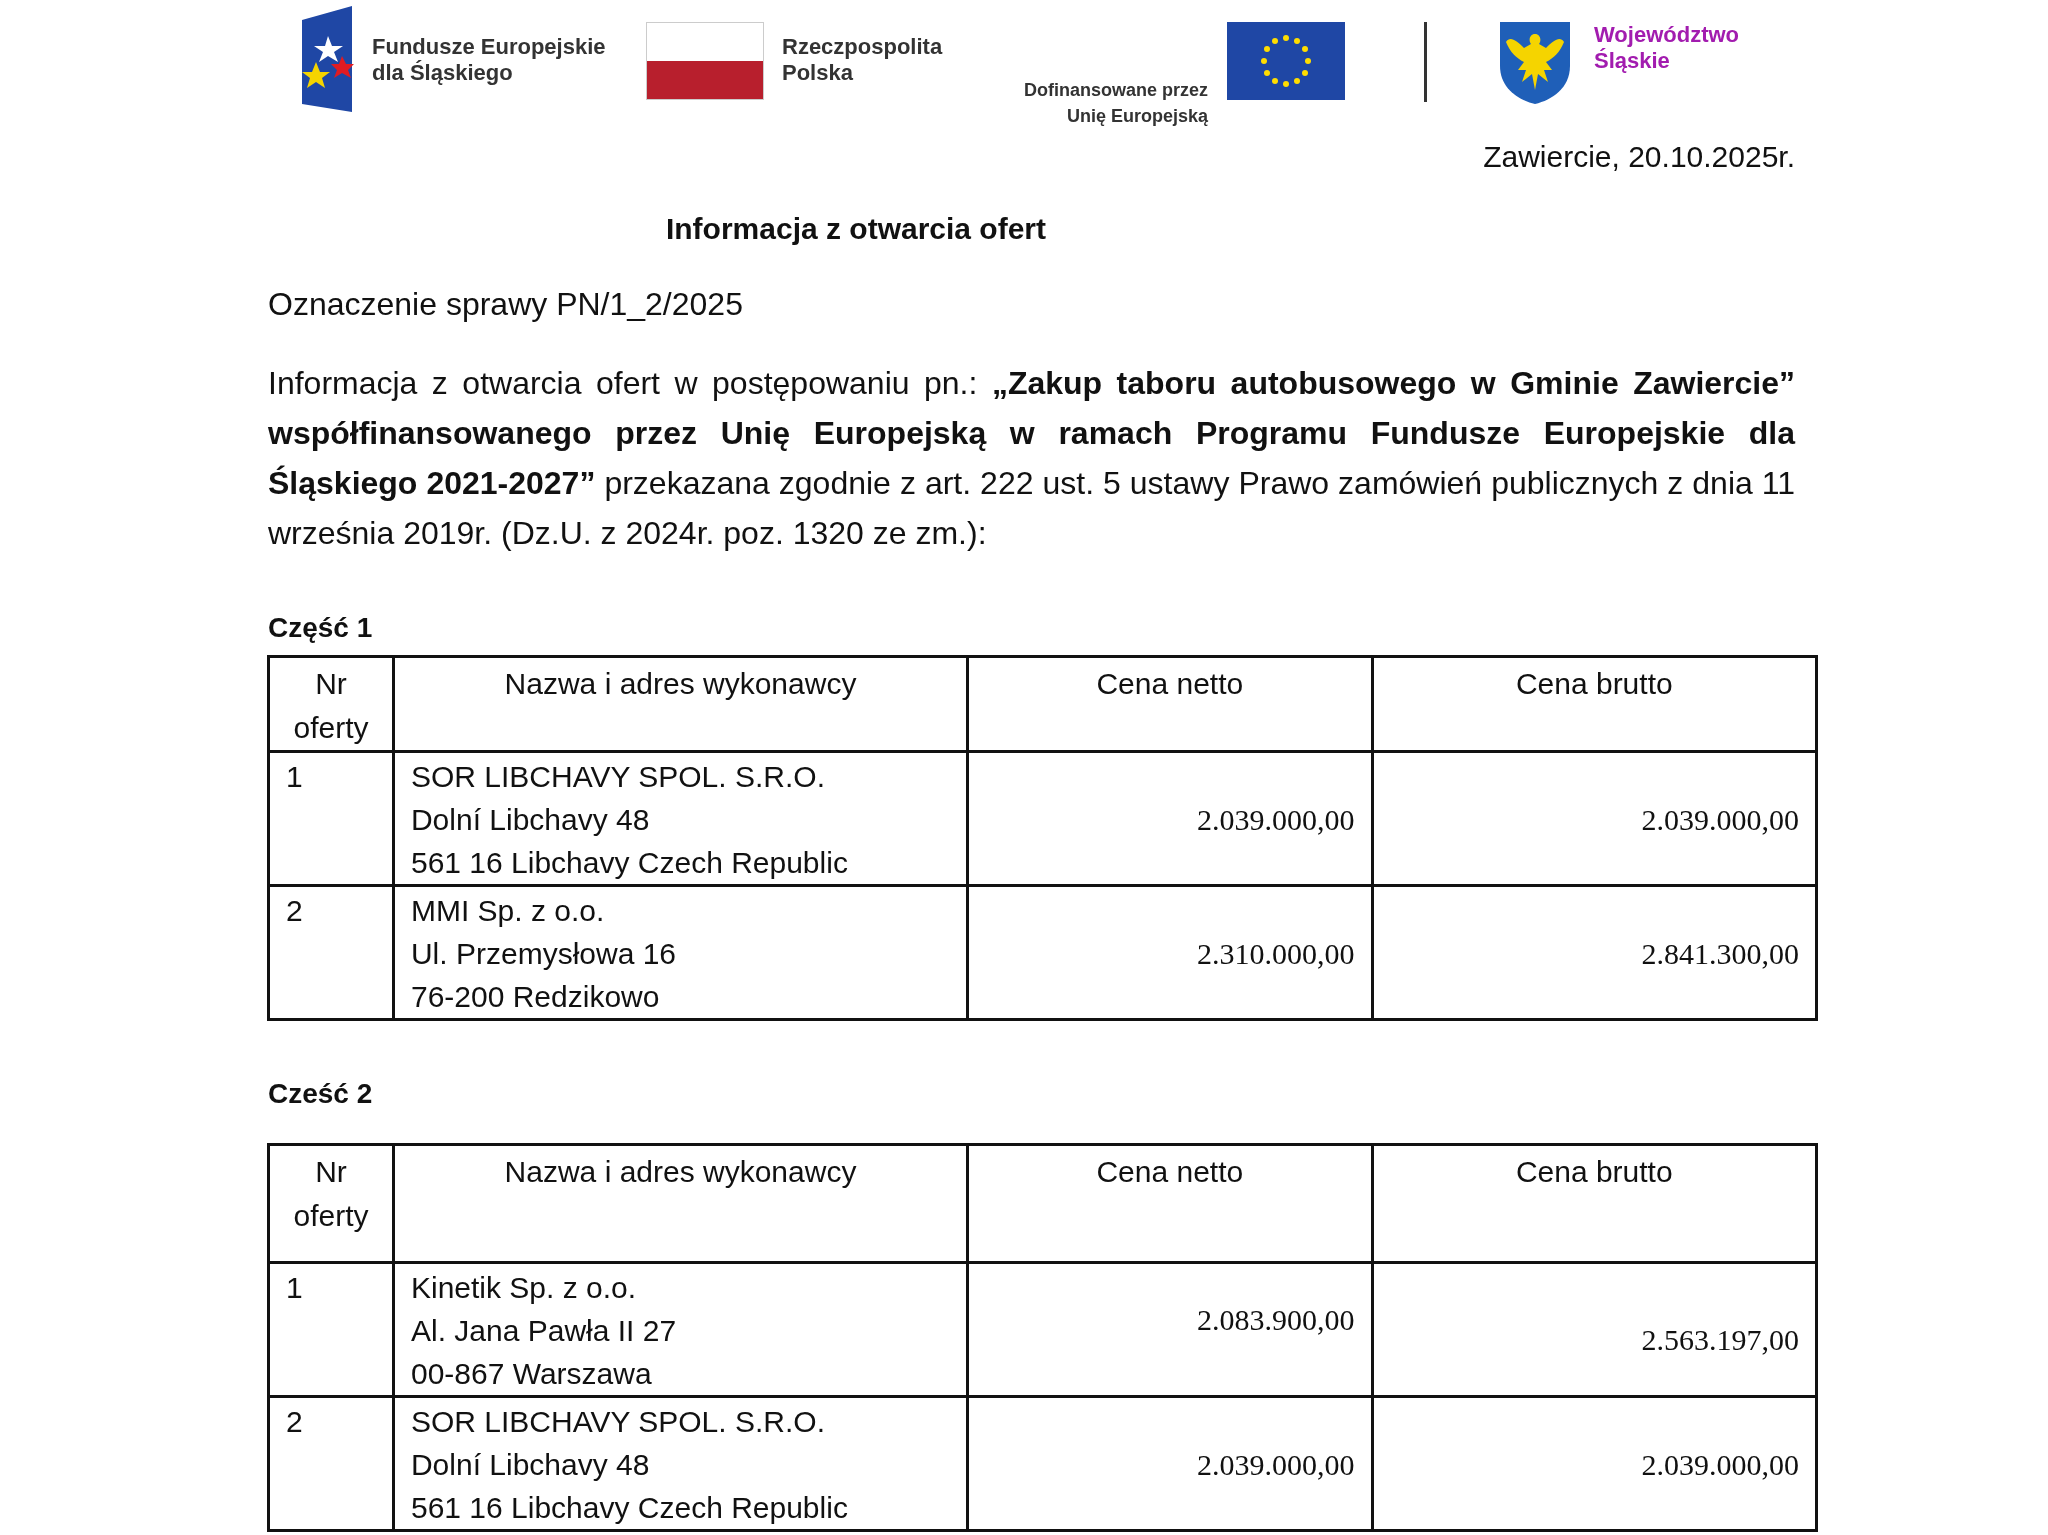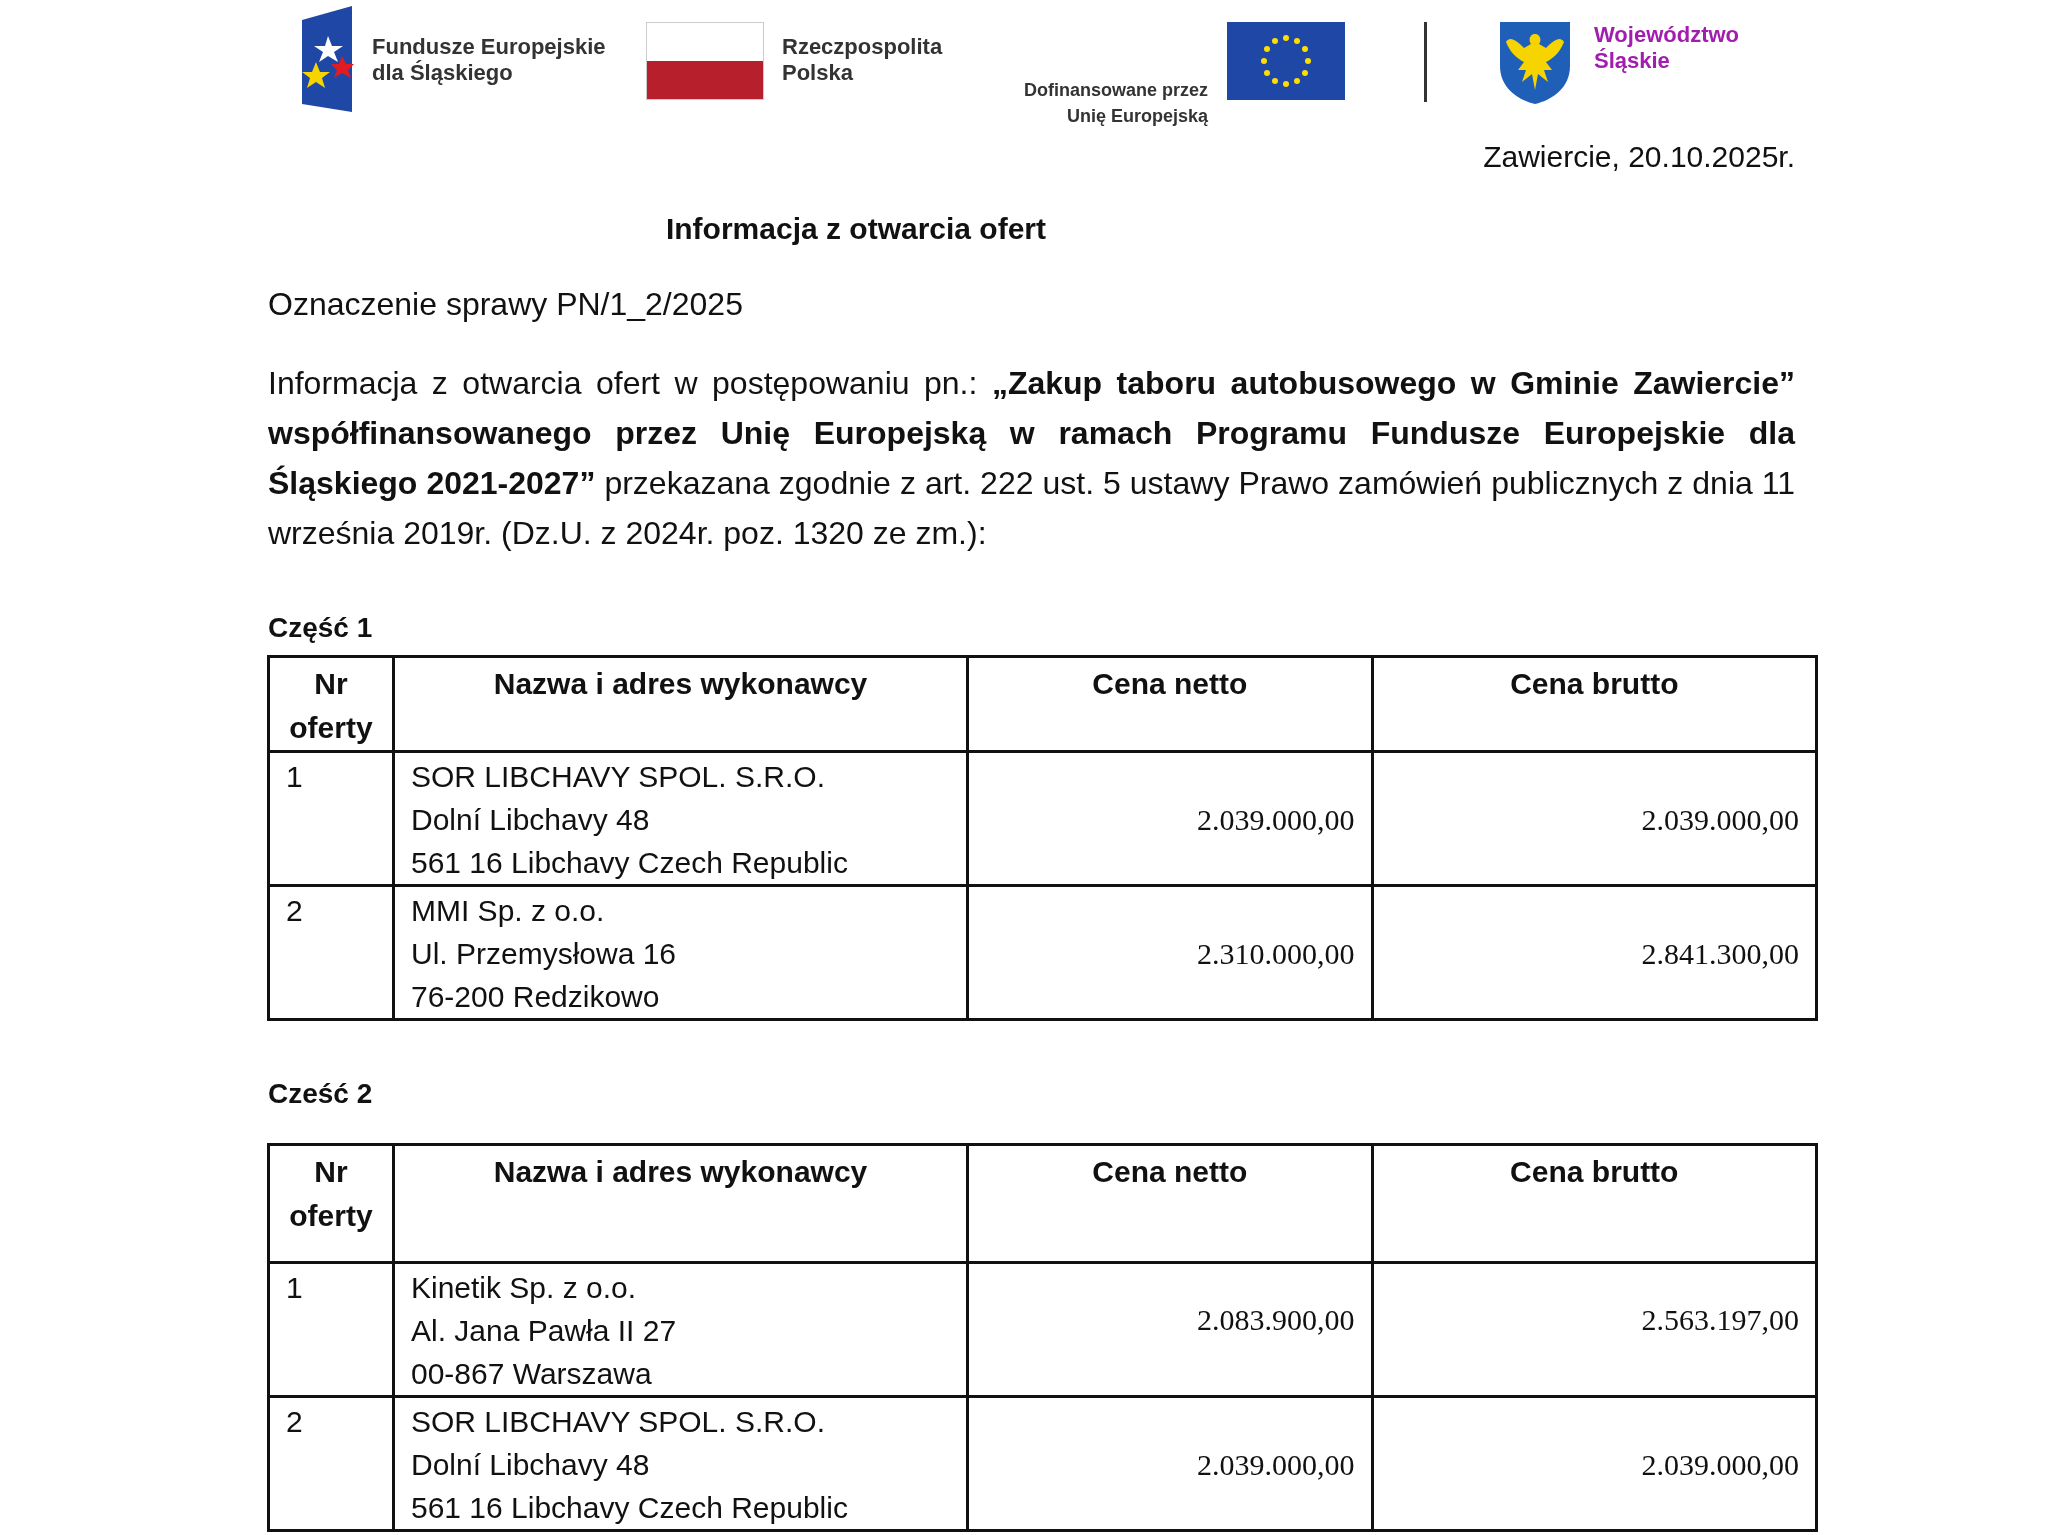--- a/index.html
+++ b/index.html
@@ -26,21 +26,21 @@
   .date { position: absolute; top: 140px; right: 253px; font-size: 30px; }
   .title { position: absolute; top: 212px; left: 0; width: 1712px; text-align: center; font-size: 30px; font-weight: bold; }
   .case-ref { top: 286px; font-size: 32px; }
   .intro { top: 358px; width: 1527px; font-size: 32px; line-height: 50px; text-align: justify; }
   .intro b { font-weight: bold; }
 
   .part-label { position: absolute; left: 268px; font-size: 28px; font-weight: bold; }
 
   table.offers { position: absolute; left: 267px; width: 1551px; border-collapse: collapse; font-size: 30px; }
   table.offers th, table.offers td { border: 3px solid #111; vertical-align: top; padding: 0 16px; }
-  table.offers th { font-weight: bold; text-align: center; line-height: 44px; padding-top: 4px; }
+  table.offers th { font-weight: normal; text-align: center; line-height: 44px; padding-top: 4px; }
   table.offers td { line-height: 43px; padding-top: 2px; }
   table.offers td.num { text-align: left; padding-left: 16px; }
   table.offers td.price { text-align: right; vertical-align: middle; padding-right: 16px; font-family: Liberation Serif, serif; }
   .col-nr { width: 90px; }
   .col-name { width: 540px; }
   .col-netto { width: 370px; }
   .col-brutto { width: 410px; }
   .addr-line { display: block; }
 </style>
 </head>
@@ -161,21 +161,21 @@
   </thead>
   <tbody>
     <tr style="height:129px;">
       <td class="num">1</td>
       <td>
         <span class="addr-line">Kinetik Sp. z o.o.</span>
         <span class="addr-line">Al. Jana Pawła II 27</span>
         <span class="addr-line">00-867 Warszawa</span>
       </td>
       <td class="price" style="vertical-align:top;padding-top:34px;">2.083.900,00</td>
-      <td class="price" style="vertical-align:top;padding-top:34px;">2.563.197,00</td>
+      <td class="price" style="vertical-align:top;padding-top:54px;">2.563.197,00</td>
     </tr>
     <tr style="height:129px;">
       <td class="num">2</td>
       <td>
         <span class="addr-line">SOR LIBCHAVY SPOL. S.R.O.</span>
         <span class="addr-line">Dolní Libchavy 48</span>
         <span class="addr-line">561 16 Libchavy Czech Republic</span>
       </td>
       <td class="price">2.039.000,00</td>
       <td class="price">2.039.000,00</td>

